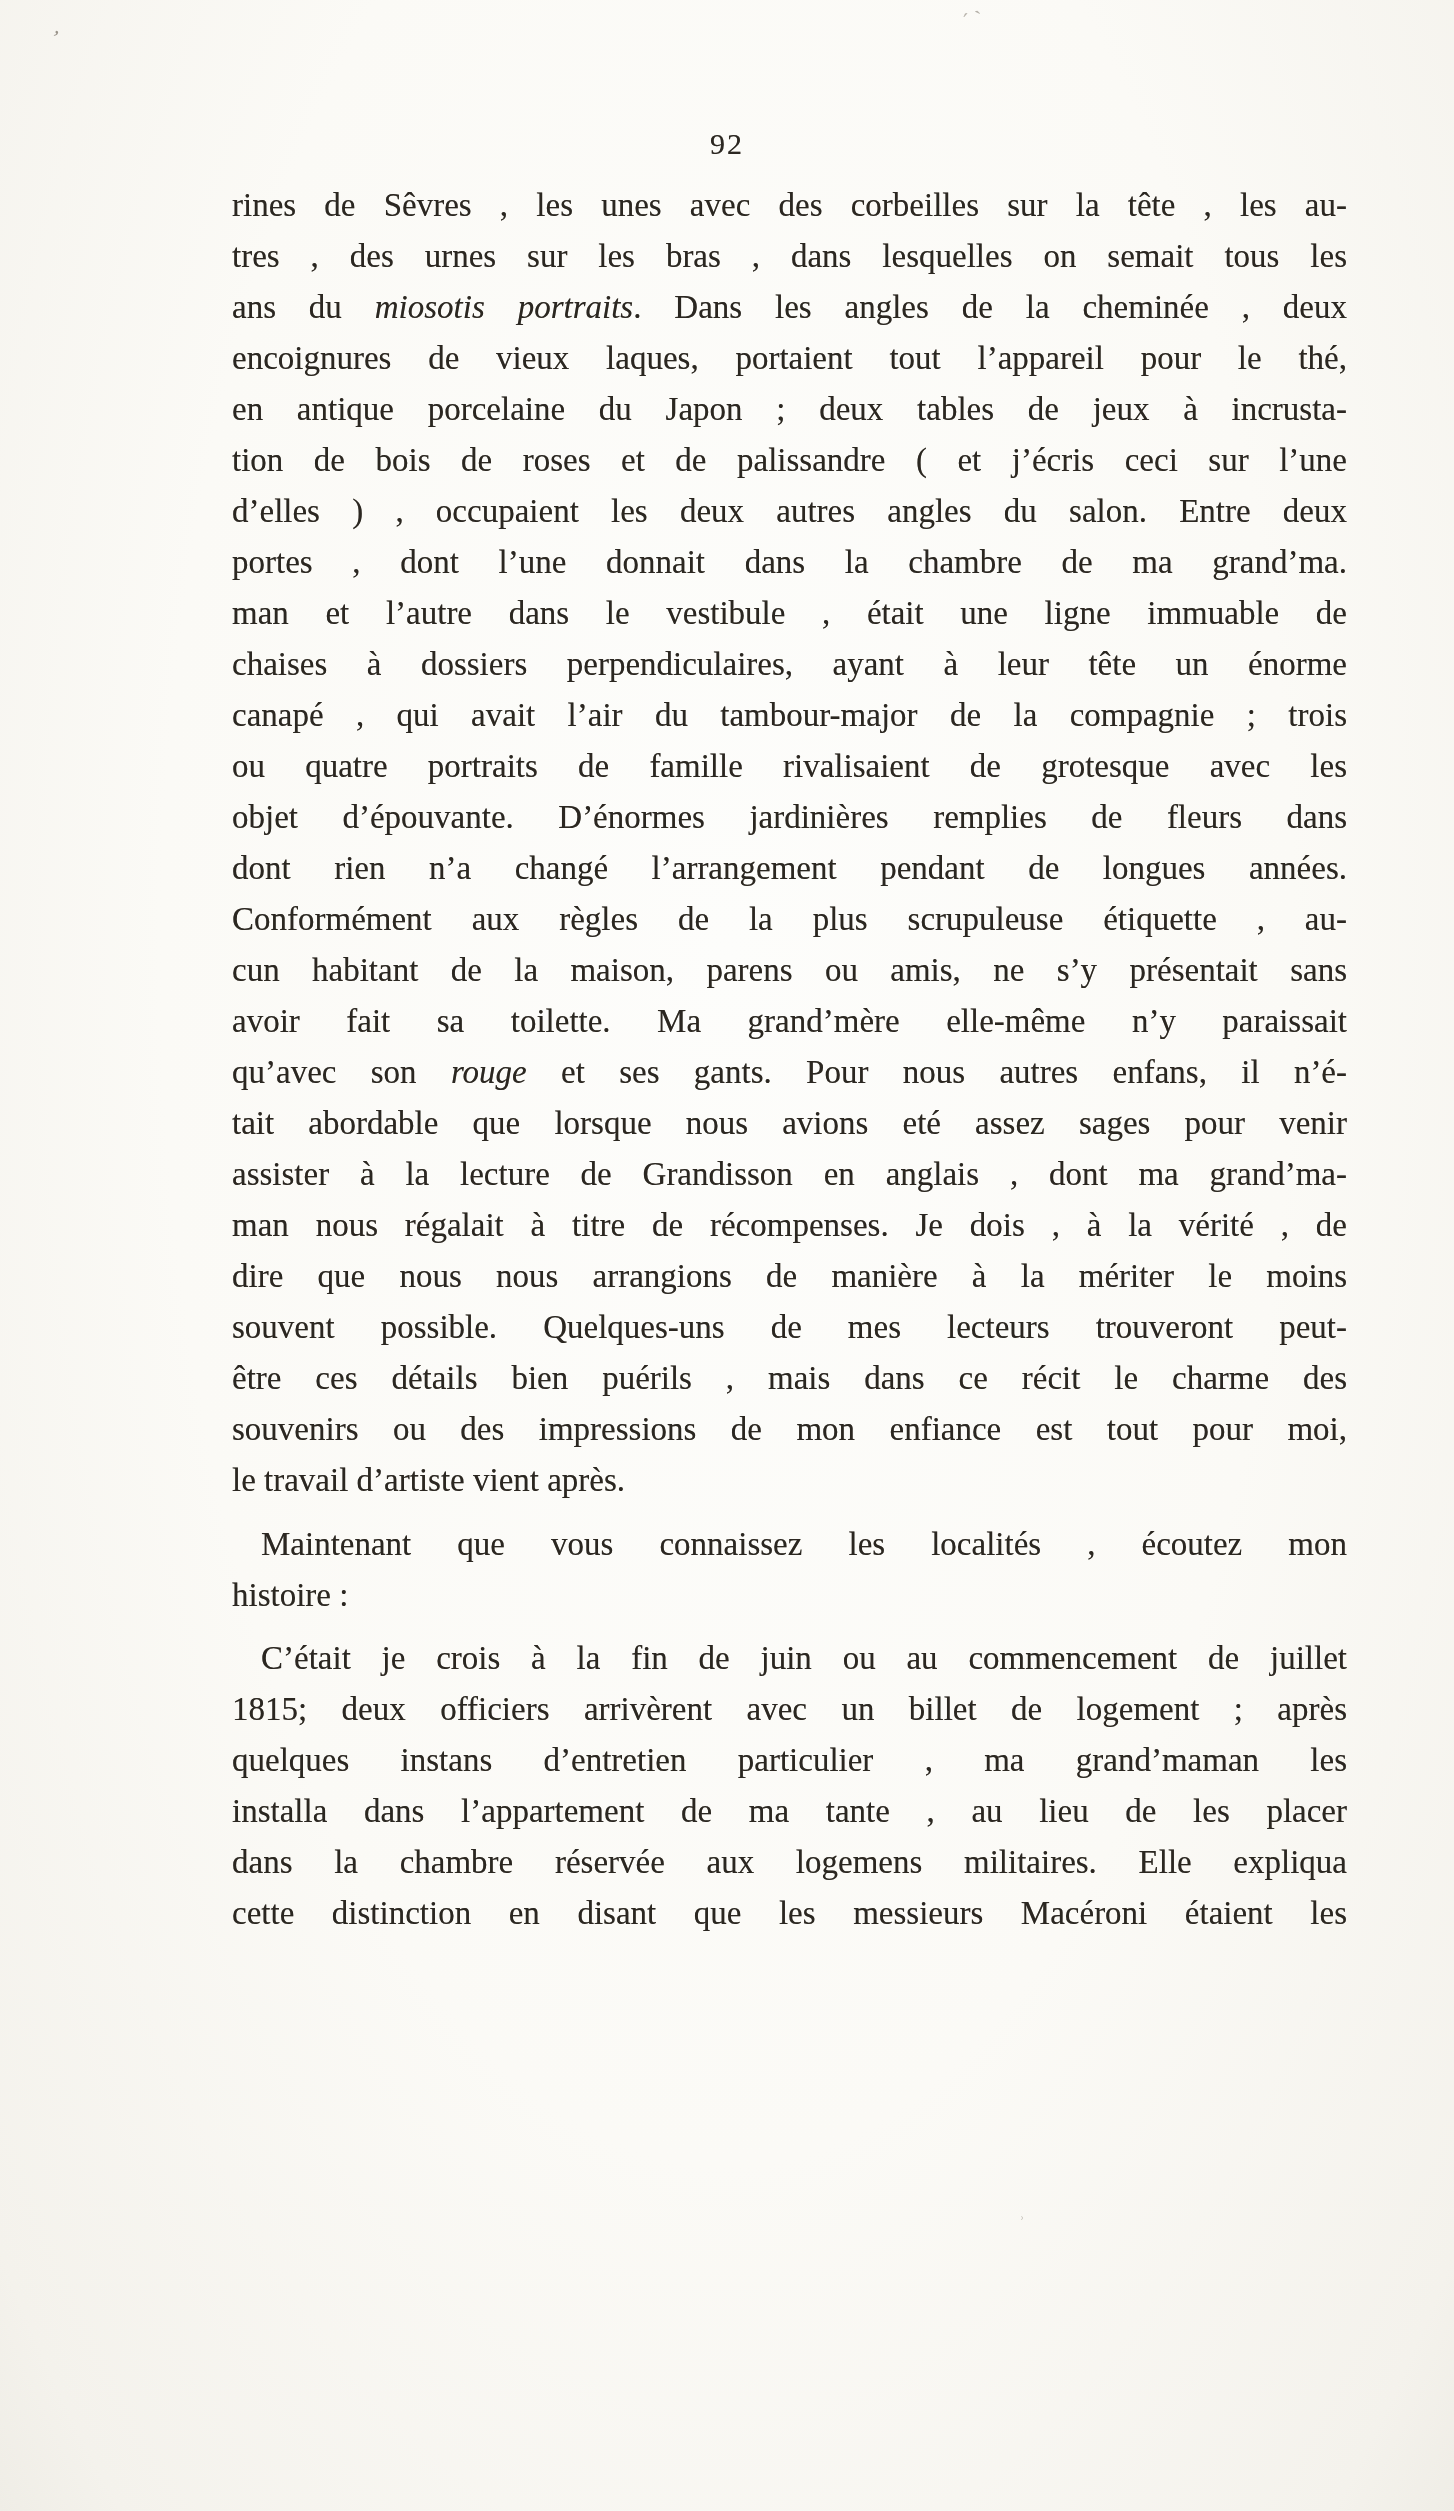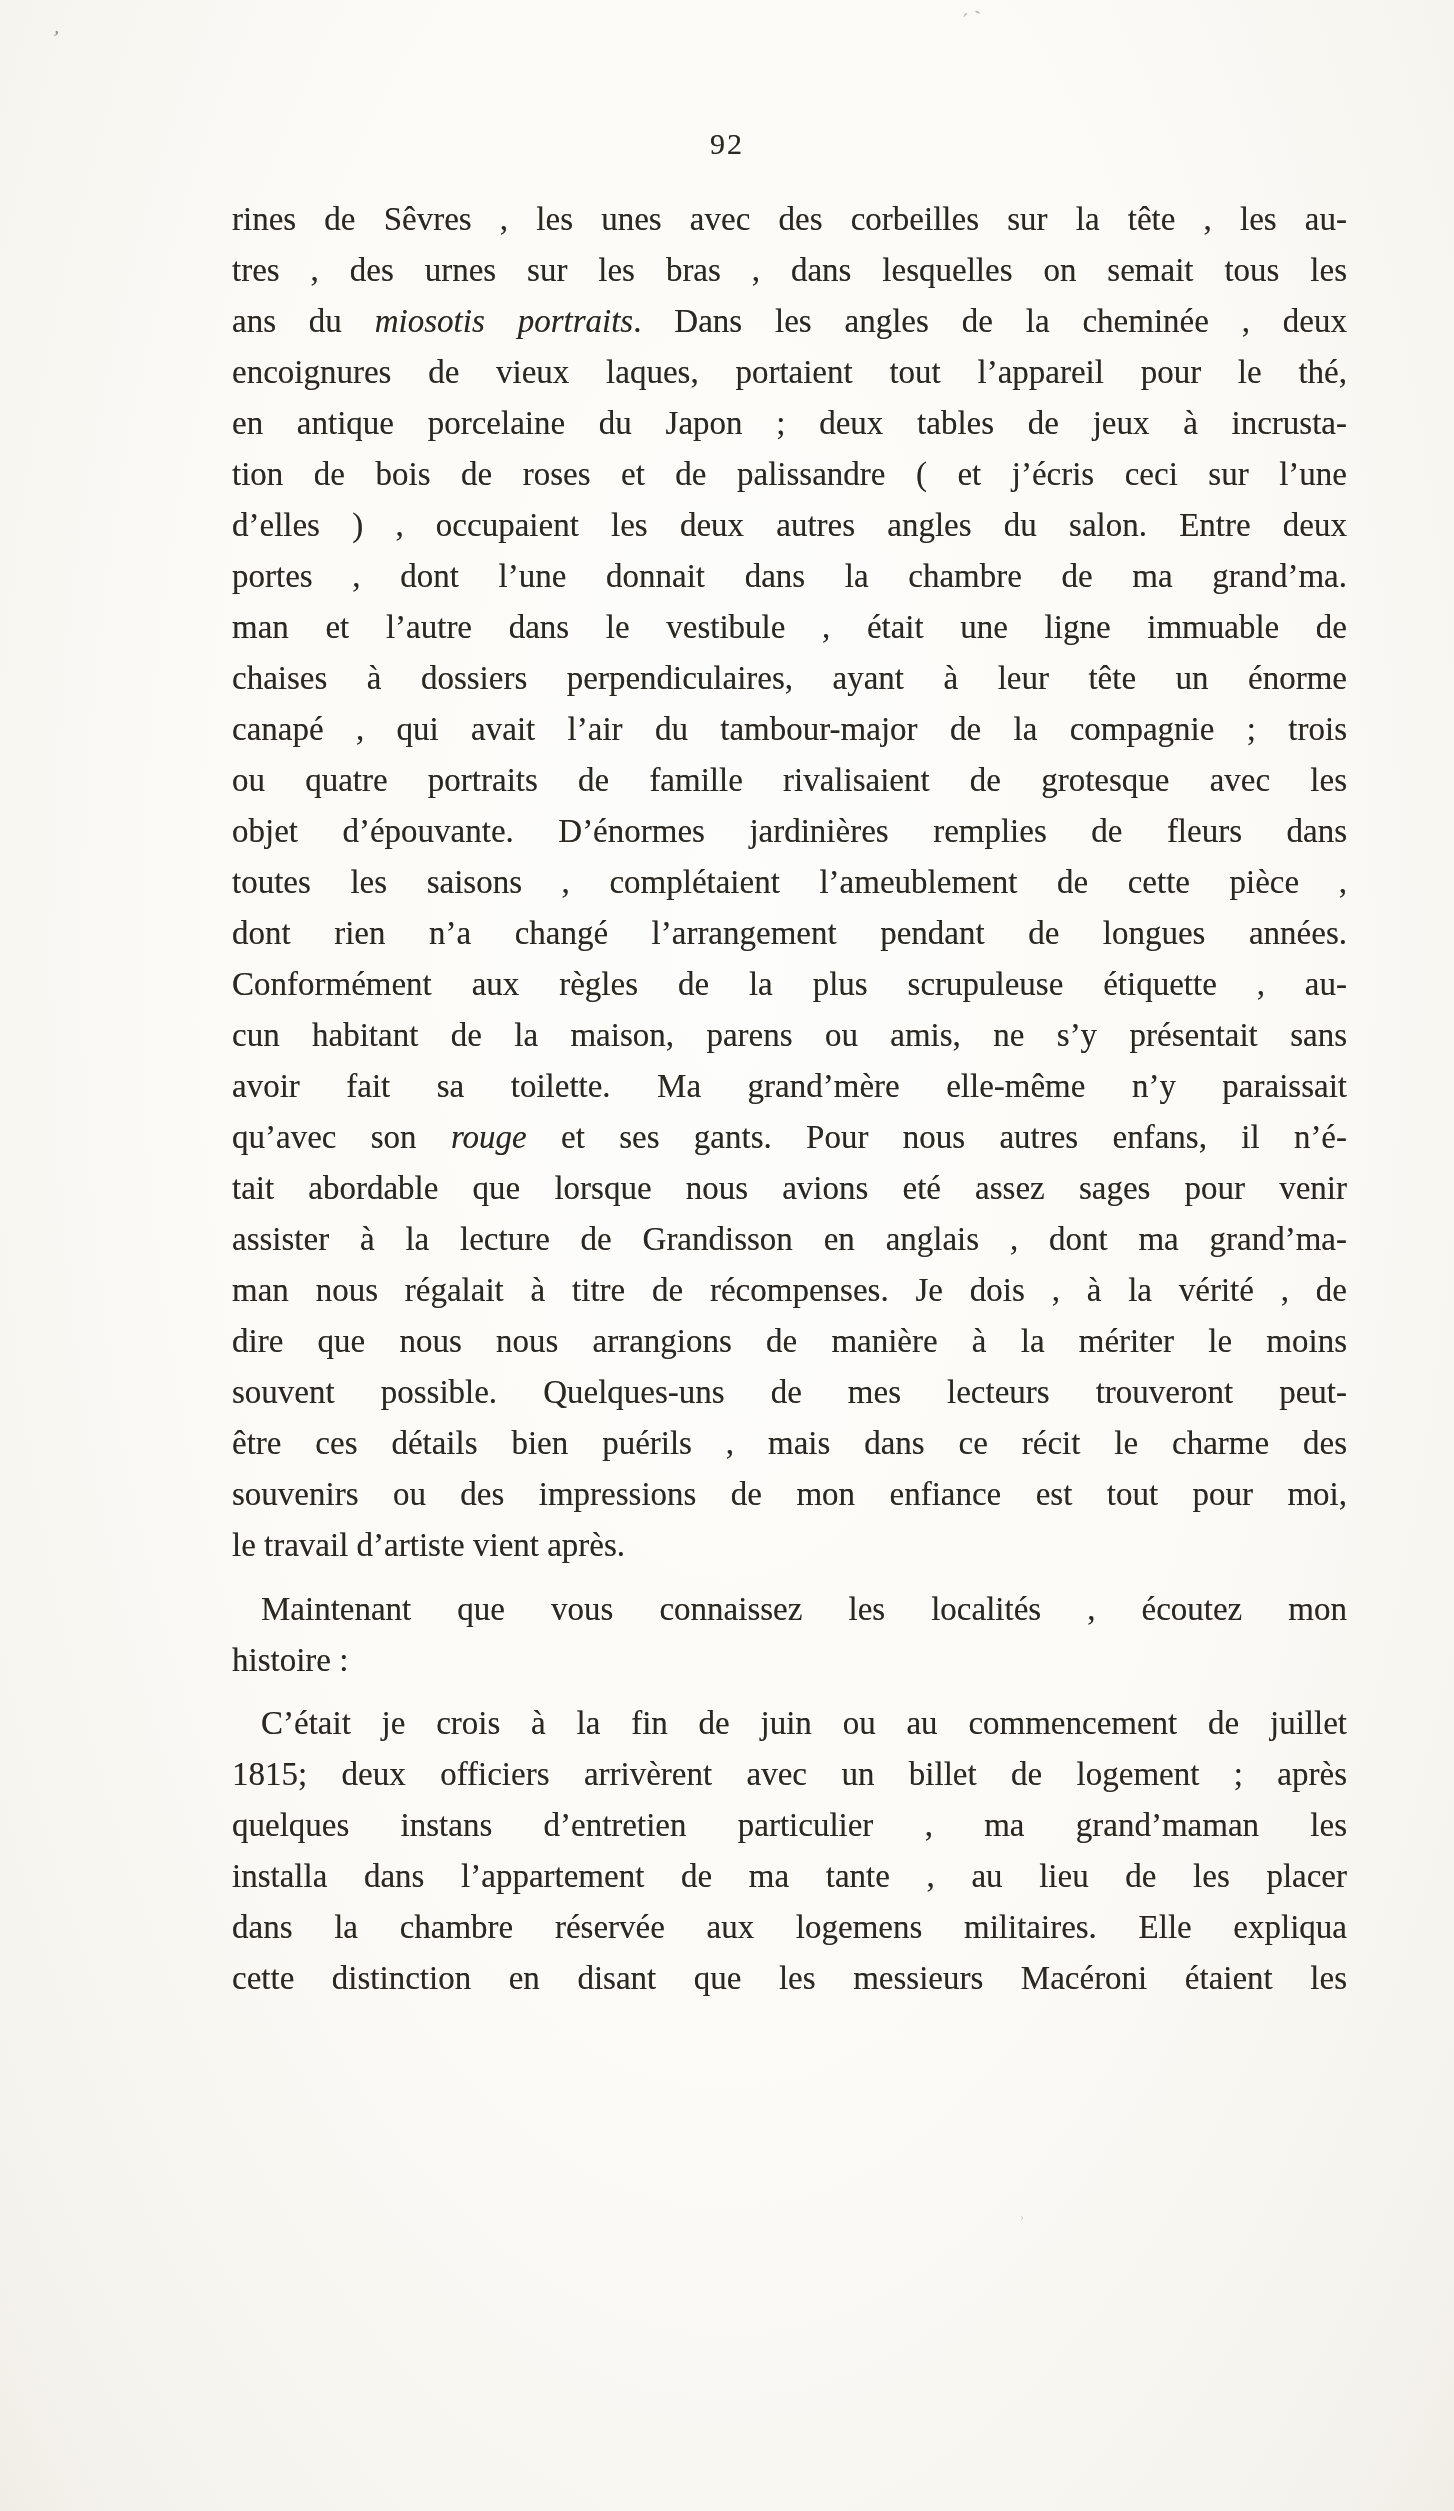--- a/index.html
+++ b/index.html
@@ -24,21 +24,21 @@
     left: 0;
     width: 100%;
     text-align: center;
     font-size: 30px;
     letter-spacing: 2px;
     text-shadow: 0 0 0.6px rgba(52,45,36,0.55);
   }
   .text-block {
     position: absolute;
     left: 232px;
-    top: 194px;
+    top: 180px;
     width: 1115px;
     font-size: 33px;
     line-height: 51px;
     text-rendering: optimizeLegibility;
     text-shadow: 0 0 0.6px rgba(52,45,36,0.5);
   }
   .paragraph + .paragraph { margin-top: 12.7px; }
   .line {
     text-align: justify;
     text-align-last: justify;
@@ -78,21 +78,20 @@
         <div class="line"><span>encoignures de vieux laques, portaient tout l’appareil pour le thé,</span></div>
         <div class="line"><span>en antique porcelaine du Japon ; deux tables de jeux à incrusta-</span></div>
         <div class="line"><span>tion de bois de roses et de palissandre ( et j’écris ceci sur l’une</span></div>
         <div class="line"><span>d’elles ) , occupaient les deux autres angles du salon. Entre deux</span></div>
         <div class="line"><span>portes , dont l’une donnait dans la chambre de ma grand’ma.</span></div>
         <div class="line"><span>man et l’autre dans le vestibule , était une ligne immuable de</span></div>
         <div class="line"><span>chaises à dossiers perpendiculaires, ayant à leur tête un énorme</span></div>
         <div class="line"><span>canapé , qui avait l’air du tambour-major de la compagnie ; trois</span></div>
         <div class="line"><span>ou quatre portraits de famille rivalisaient de grotesque avec les</span></div>
         <div class="line"><span>objet d’épouvante. D’énormes jardinières remplies de fleurs dans</span></div>
-        <div class="line"><span>toutes les saisons , complétaient l’ameublement de cette pièce ,</span></div>
         <div class="line"><span>dont rien n’a changé l’arrangement pendant de longues années.</span></div>
         <div class="line"><span>Conformément aux règles de la plus scrupuleuse étiquette , au-</span></div>
         <div class="line"><span>cun habitant de la maison, parens ou amis, ne s’y présentait sans</span></div>
         <div class="line"><span>avoir fait sa toilette. Ma grand’mère elle-même n’y paraissait</span></div>
         <div class="line"><span>qu’avec son </span><em>rouge</em><span> et ses gants. Pour nous autres enfans, il n’é-</span></div>
         <div class="line"><span>tait abordable que lorsque nous avions eté assez sages pour venir</span></div>
         <div class="line"><span>assister à la lecture de Grandisson en anglais , dont ma grand’ma-</span></div>
         <div class="line"><span>man nous régalait à titre de récompenses. Je dois , à la vérité , de</span></div>
         <div class="line"><span>dire que nous nous arrangions de manière à la mériter le moins</span></div>
         <div class="line"><span>souvent possible. Quelques-uns de mes lecteurs trouveront peut-</span></div>

